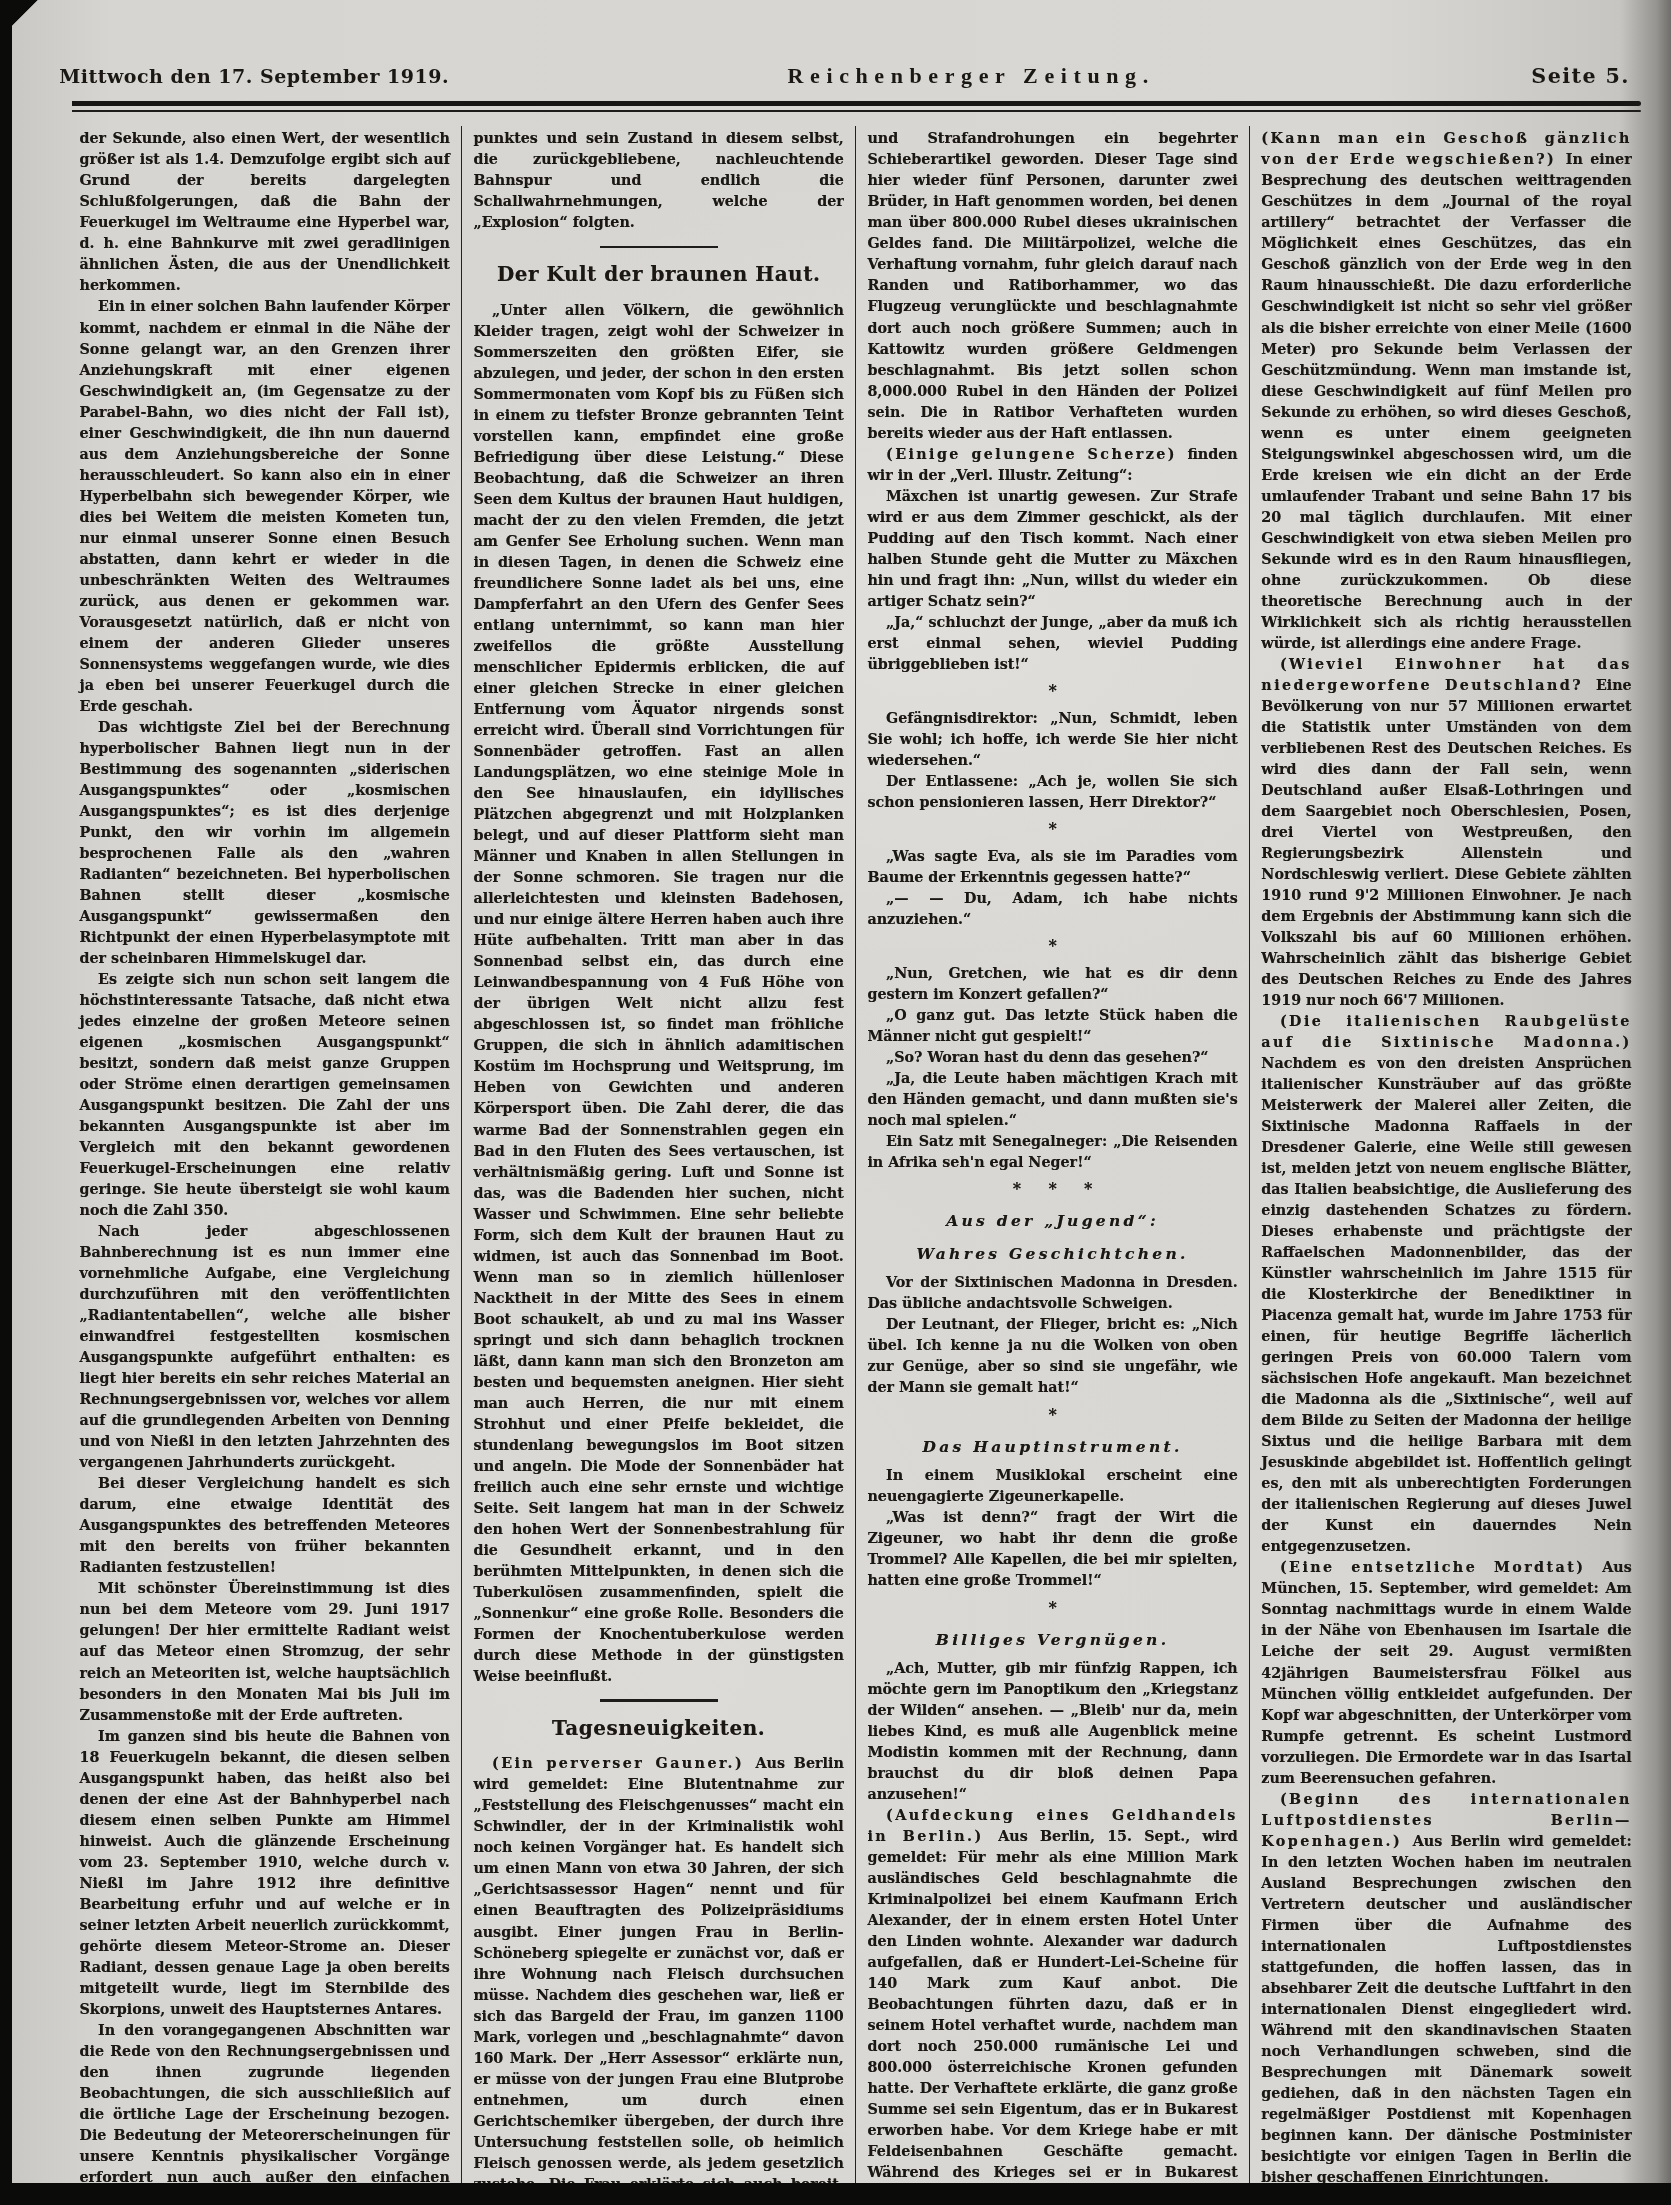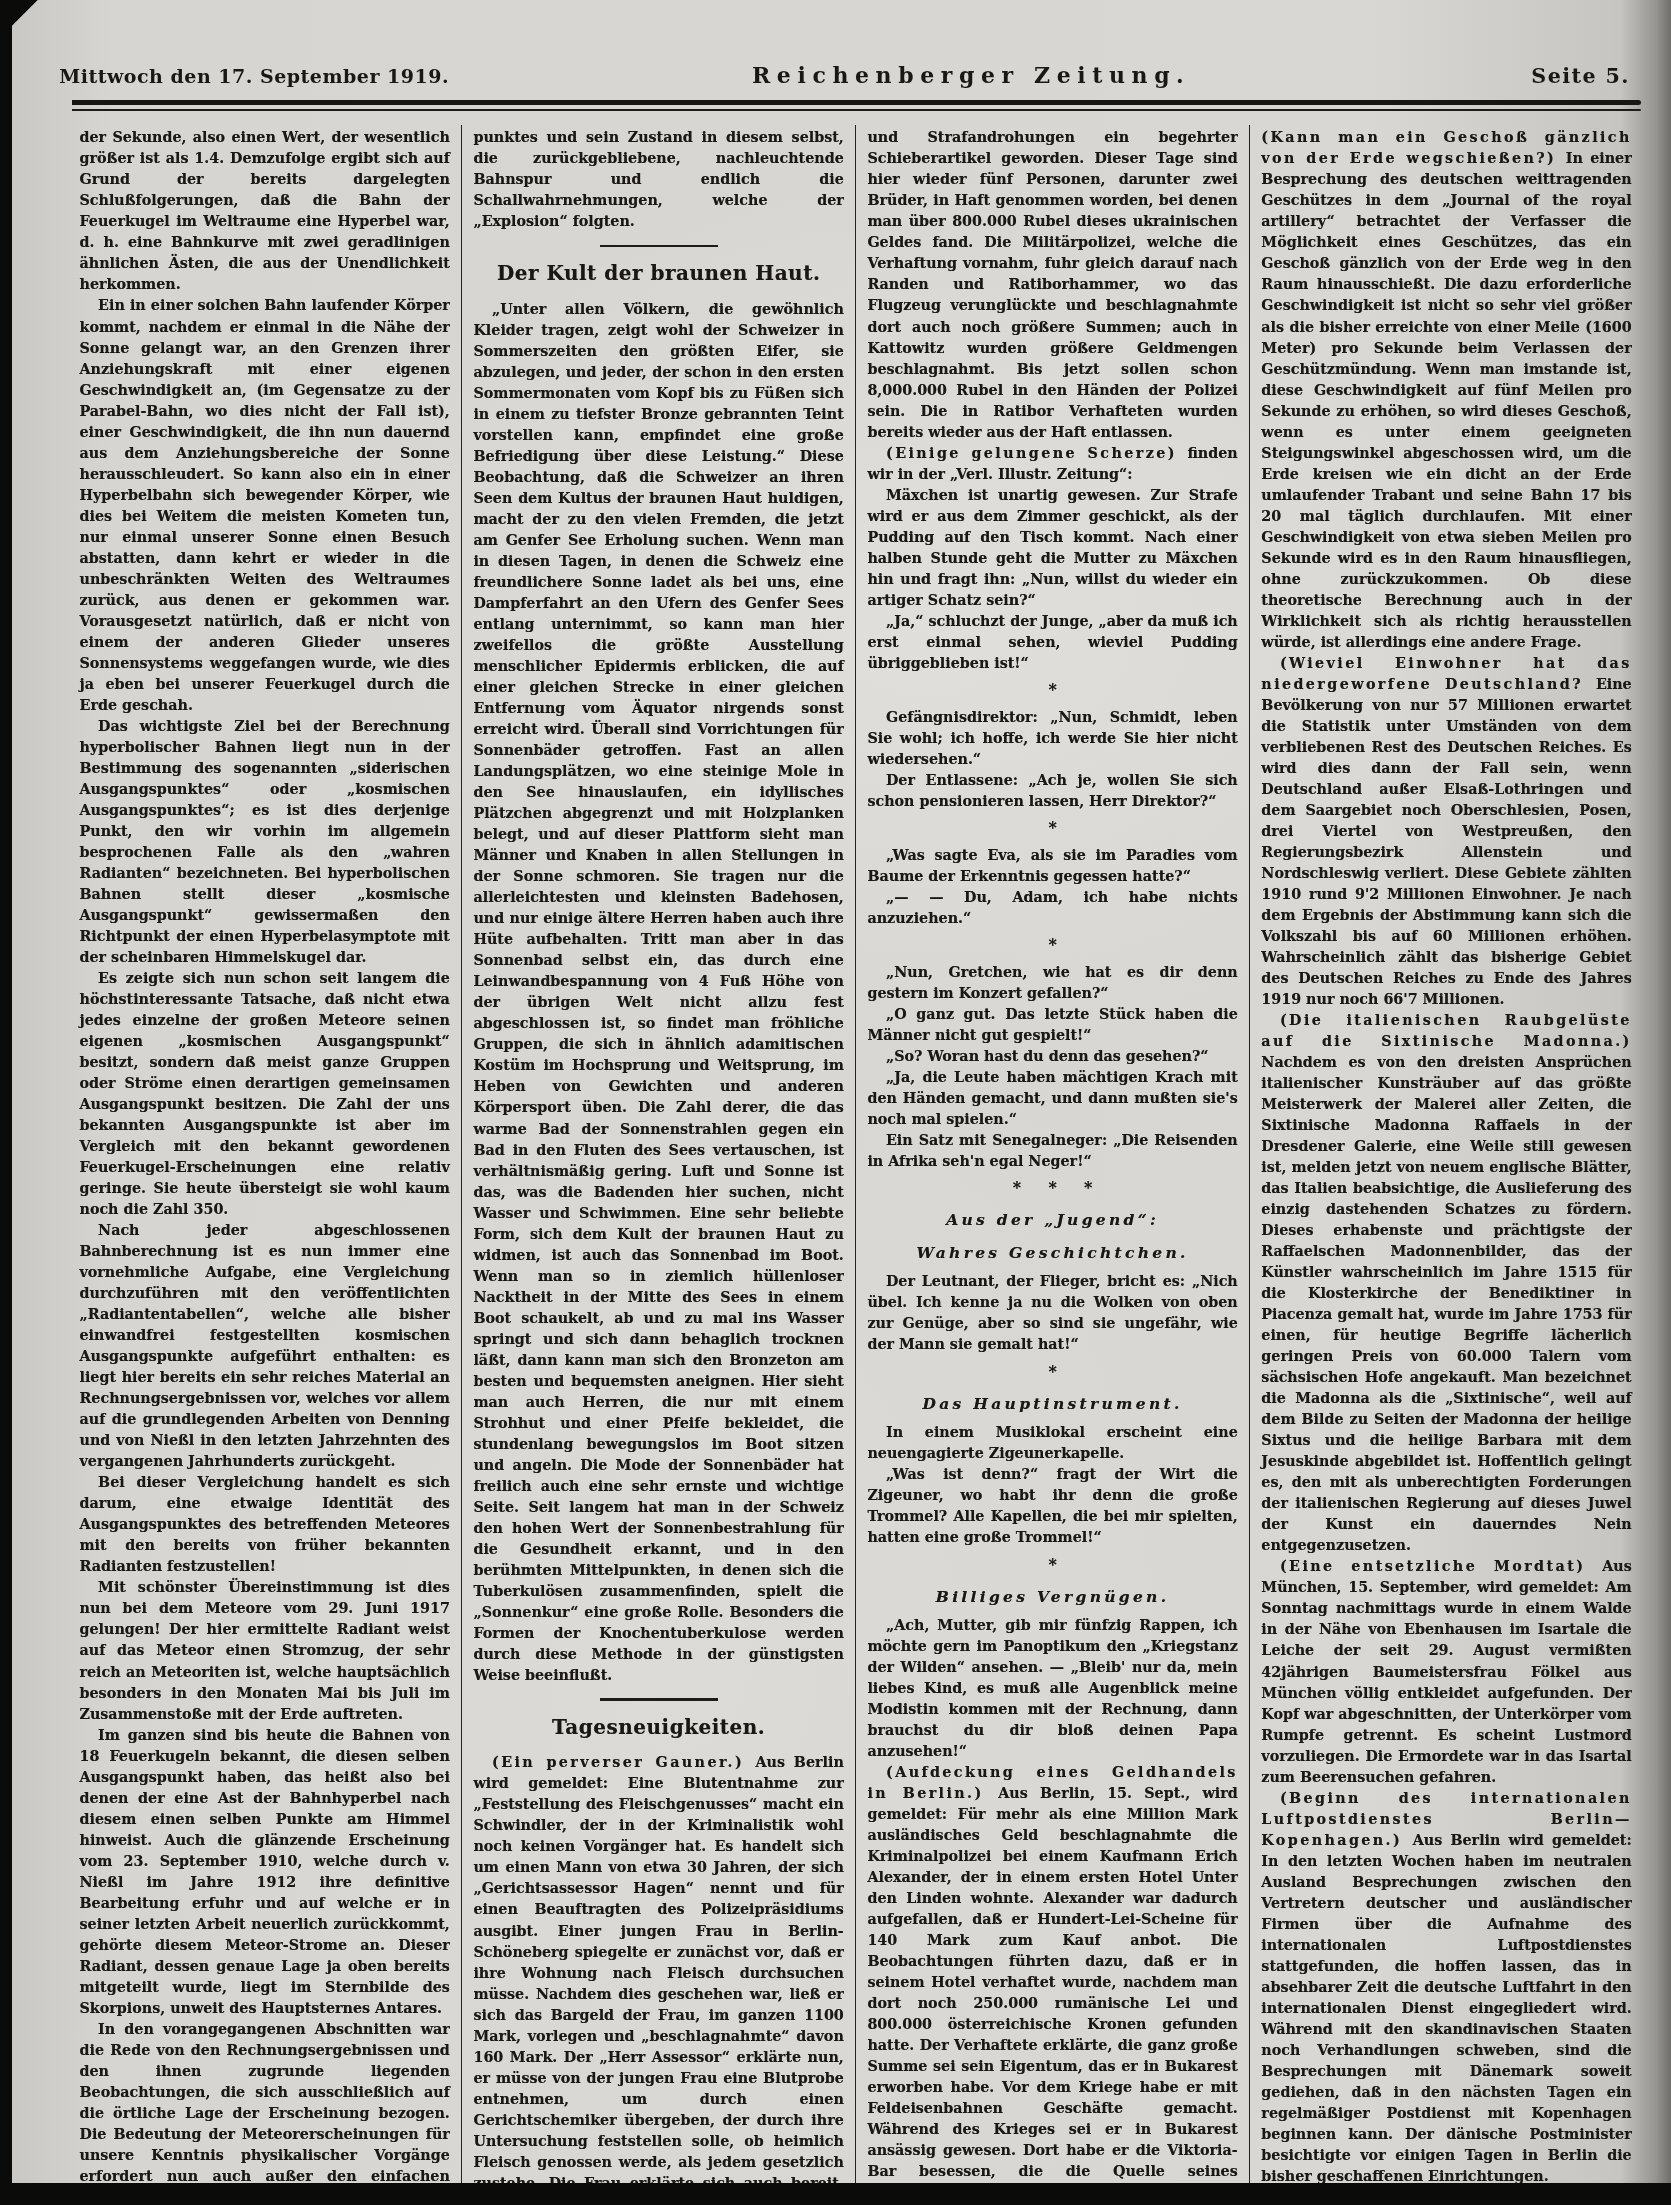--- a/index.html
+++ b/index.html
@@ -22,21 +22,21 @@
     background:linear-gradient(135deg,#0b0b0a 38%,rgba(11,11,10,0) 39%);}
   .scan-edge-bottom{position:absolute;left:0;bottom:0;width:100%;height:21.6px;background:#0b0b0a;}
   .scan-shadow-right{position:absolute;right:0;top:0;bottom:0;width:52px;
     background:linear-gradient(90deg,rgba(40,38,34,0) 0%,rgba(40,38,34,.25) 70%,rgba(20,19,17,.45) 100%);}
 
   .header{
     position:relative;padding:49px 42px 0 47px;
     display:flex;align-items:baseline;justify-content:space-between;
   }
   .dateline{font-size:19px;font-weight:700;letter-spacing:0.5px;margin-top:16px;}
-  .masthead{font-size:22px;font-weight:700;letter-spacing:6.6px;transform:translateX(-19px);}
+  .masthead{font-size:22px;font-weight:700;letter-spacing:6.6px;transform:translateX(-19px);font-family:Liberation Serif, serif;}
   .pagenum{font-size:20.7px;font-weight:900;letter-spacing:1.4px;filter:blur(0.3px);}
   .head-rule{margin:12.2px 31px 0 60px;}
   .head-rule .r1{height:5.2px;background:#171614;border-radius:0 3.8px 3.8px 0;}
   .head-rule .r2{height:1.9px;background:#1d1c1a;margin-top:3.3px;border-radius:0 1.9px 1.9px 0;}
 
   .columns{
     display:flex;align-items:stretch;
     margin:14px 29px 0 56px;
     height:2063px;overflow:hidden;
   }
@@ -110,20 +110,21 @@
         <p class="para">„— — Du, Adam, ich habe nichts anzuziehen.“</p>
         <div class="star">*</div>
         <p class="para">„Nun, Gretchen, wie hat es dir denn gestern im Konzert gefallen?“</p>
         <p class="para">„O ganz gut. Das letzte Stück haben die Männer nicht gut gespielt!“</p>
         <p class="para">„So? Woran hast du denn das gesehen?“</p>
         <p class="para">„Ja, die Leute haben mächtigen Krach mit den Händen gemacht, und dann mußten sie's noch mal spielen.“</p>
         <p class="para">Ein Satz mit Senegalneger: „Die Reisenden in Afrika seh'n egal Neger!“</p>
         <div class="star">* * *</div>
         <div class="sec-head">Aus der „Jugend“:</div>
         <div class="sec-head">Wahres Geschichtchen.</div>
+        <p class="para">Vor der Sixtinischen Madonna in Dresden. Das übliche andachtsvolle Schweigen.</p>
         <p class="para">Der Leutnant, der Flieger, bricht es: „Nich übel. Ich kenne ja nu die Wolken von oben zur Genüge, aber so sind sie ungefähr, wie der Mann sie gemalt hat!“</p>
         <div class="star">*</div>
         <div class="sec-head">Das Hauptinstrument.</div>
         <p class="para">In einem Musiklokal erscheint eine neuengagierte Zigeunerkapelle.</p>
         <p class="para">„Was ist denn?“ fragt der Wirt die Zigeuner, wo habt ihr denn die große Trommel? Alle Kapellen, die bei mir spielten, hatten eine große Trommel!“</p>
         <div class="star">*</div>
         <div class="sec-head">Billiges Vergnügen.</div>
         <p class="para">„Ach, Mutter, gib mir fünfzig Rappen, ich möchte gern im Panoptikum den „Kriegstanz der Wilden“ ansehen. — „Bleib' nur da, mein liebes Kind, es muß alle Augenblick meine Modistin kommen mit der Rechnung, dann brauchst du dir bloß deinen Papa anzusehen!“</p>
         <p class="para"><span class="lead">(Aufdeckung eines Geldhandels in Berlin.) </span>Aus Berlin, 15. Sept., wird gemeldet: Für mehr als eine Million Mark ausländisches Geld beschlagnahmte die Kriminalpolizei bei einem Kaufmann Erich Alexander, der in einem ersten Hotel Unter den Linden wohnte. Alexander war dadurch aufgefallen, daß er Hundert-Lei-Scheine für 140 Mark zum Kauf anbot. Die Beobachtungen führten dazu, daß er in seinem Hotel verhaftet wurde, nachdem man dort noch 250.000 rumänische Lei und 800.000 österreichische Kronen gefunden hatte. Der Verhaftete erklärte, die ganz große Summe sei sein Eigentum, das er in Bukarest erworben habe. Vor dem Kriege habe er mit Feldeisenbahnen Geschäfte gemacht. Während des Krieges sei er in Bukarest ansässig gewesen. Dort habe er die Viktoria-Bar besessen, die die Quelle seines Reichtums sei. Zur Zeit ist er nach Deutschland gekommen, um hier ein Gut zu kaufen. Zu dem Zwecke habe er auch sein Geld umzuwechseln wollen. Demgegenüber stellte die Kriminalpolizei fest, daß Alexander in Bukarest keine Bar besessen hat, sondern dort Törzer gewesen ist. Jetzt hat er sich auf den Geldhandel gelegt. Das Geld ist nicht in Bukarest, sondern von Leuten, die bisher noch nicht ermittelt werden konnten, zum Verschieben übergeben worden.</p>
       </div>

